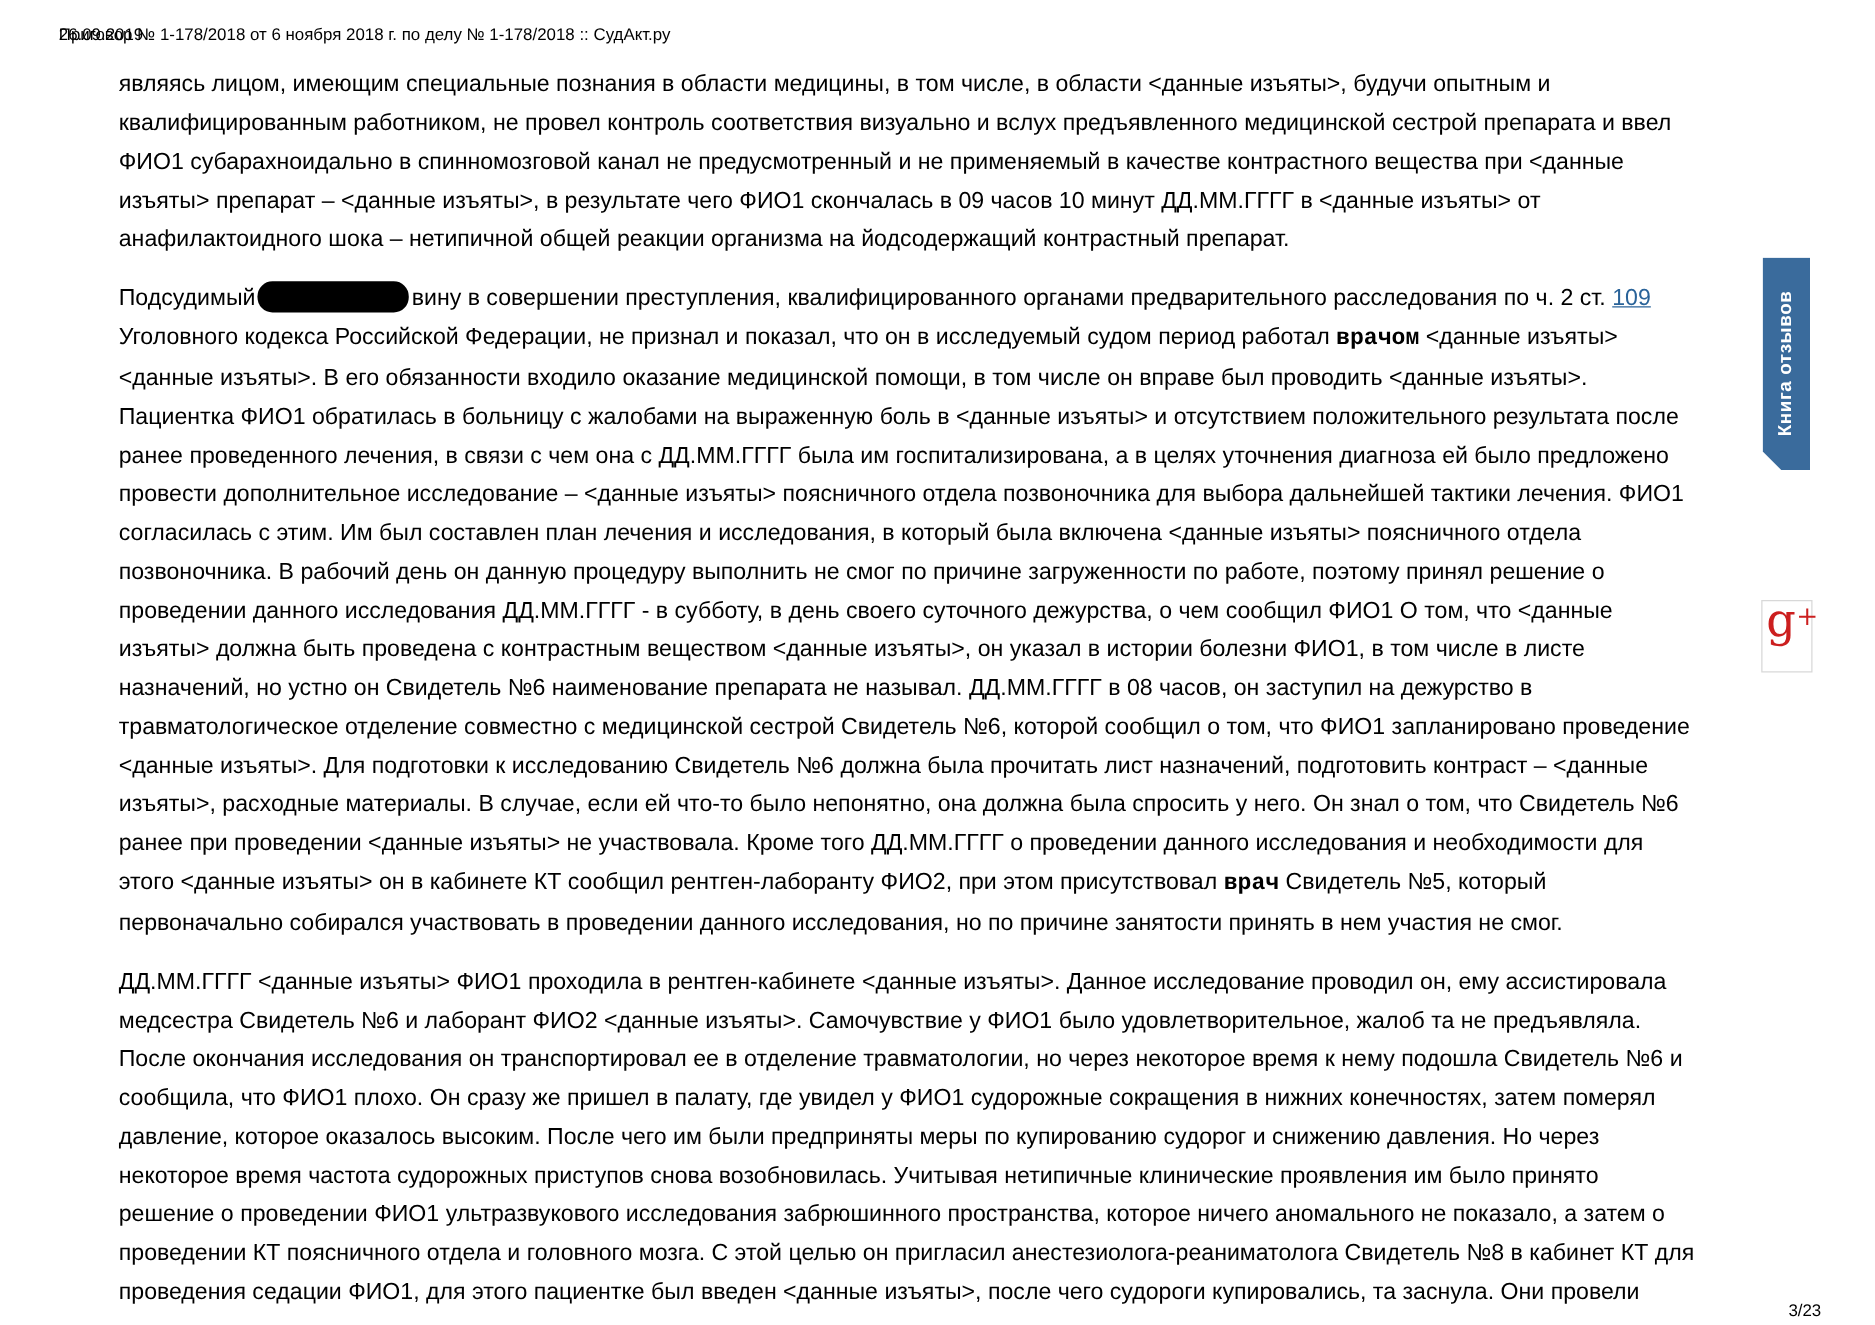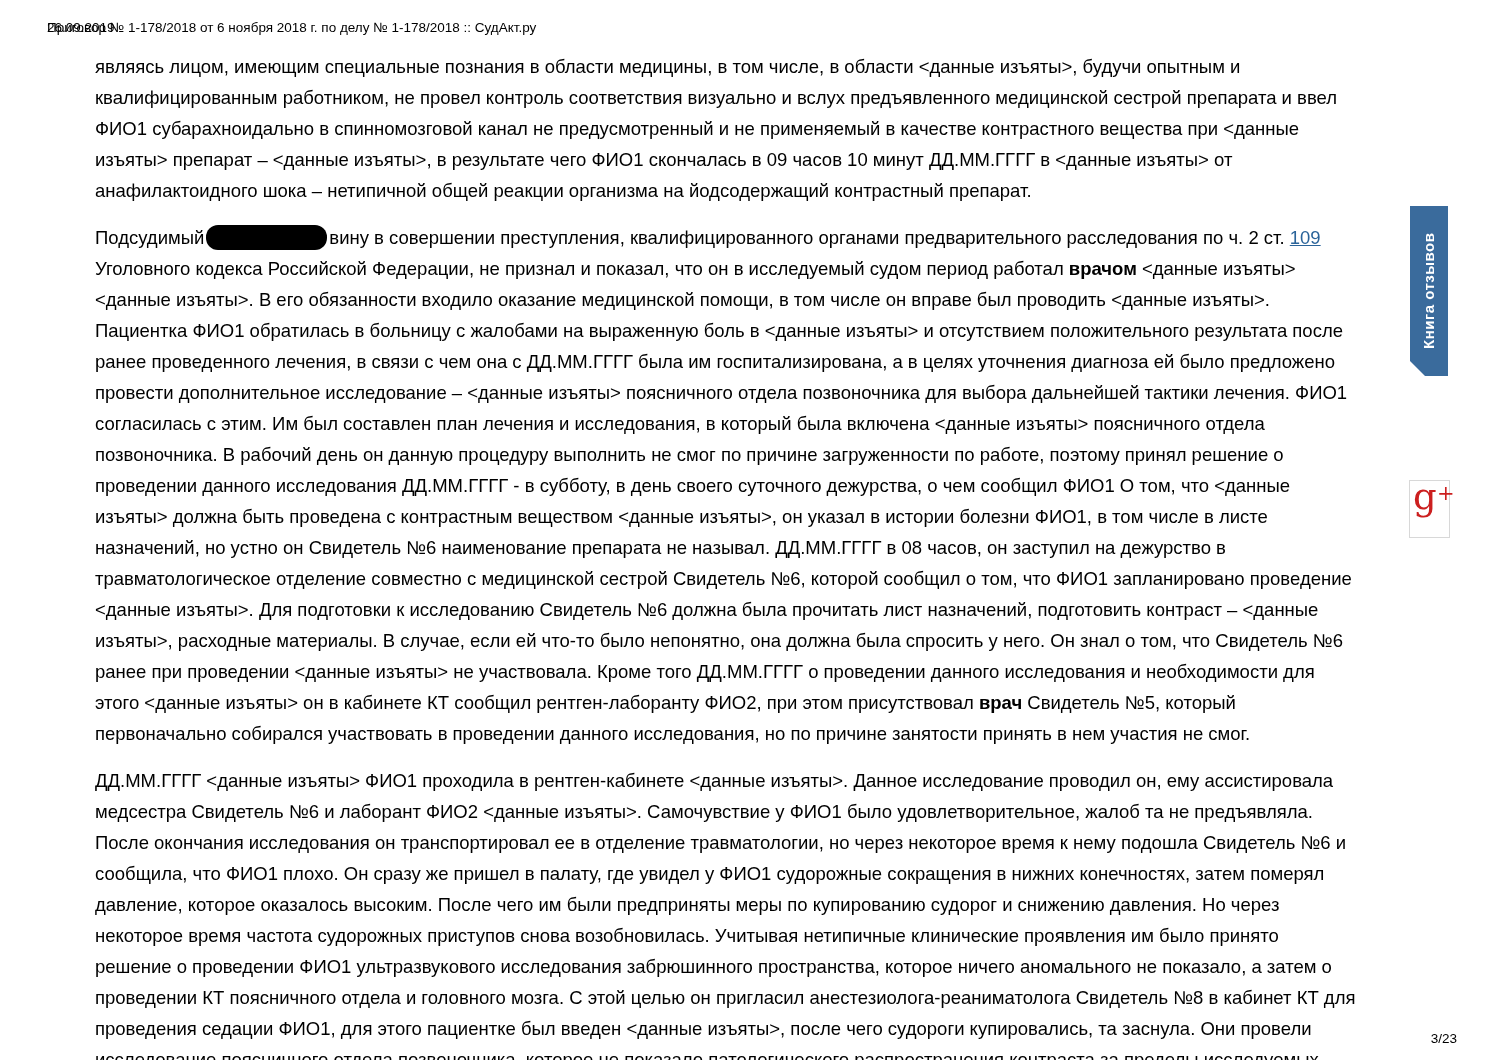--- a/index.html
+++ b/index.html
@@ -21,21 +21,21 @@
     position:absolute; left:95px; top:51px; width:1262px;
     font-size:18.5px; line-height:31px; text-align:left;
   }
   .para { margin:0 0 16px 0; }
   .redaction {
     display:inline-block; width:121px; height:25px;
     background:#000; border-radius:12px;
     vertical-align:-6px; margin:0 2px;
   }
   .doc-link { color:#2a6399; text-decoration:underline; cursor:pointer; }
-  .para strong { font-weight:bold; }
+  .para strong { font-weight:bold;font-family:Liberation Mono, monospace; }
   .feedback-tab {
     position:absolute; left:1410px; top:206px; width:38px; height:170px;
     clip-path:polygon(0 0, 100% 0, 100% 100%, 15px 100%, 0 calc(100% - 15px));
     cursor:pointer;
   }
   .feedback-label {
     display:block; width:100%; height:100%;
     writing-mode:vertical-rl; transform:rotate(180deg);
     color:#fff; font-size:15px; font-weight:bold;
     text-align:center; line-height:38px; letter-spacing:0.5px;
@@ -54,21 +54,21 @@
     position:absolute; left:27px; top:2px;
   }
   .print-footer {
     position:absolute; left:47px; right:43px; top:1024px;
     font-size:13.5px; color:#000;
   }
   .footer-url {
     display:inline-block; max-width:1365px;
     white-space:nowrap; overflow:hidden;
   }
-  .page-indicator { position:absolute; right:0; top:7px;text-align:center; }
+  .page-indicator { position:absolute; right:0; top:17px;text-align:center; }
 </style>
 </head>
 <body>
 
 <div class="print-header">
   <span class="print-date">26.09.2019</span>
   <span class="print-title">Приговор № 1-178/2018 от 6 ноября 2018 г. по делу № 1-178/2018 :: СудАкт.ру</span>
 </div>
 
 <div class="doc-body" id="doc-body">

